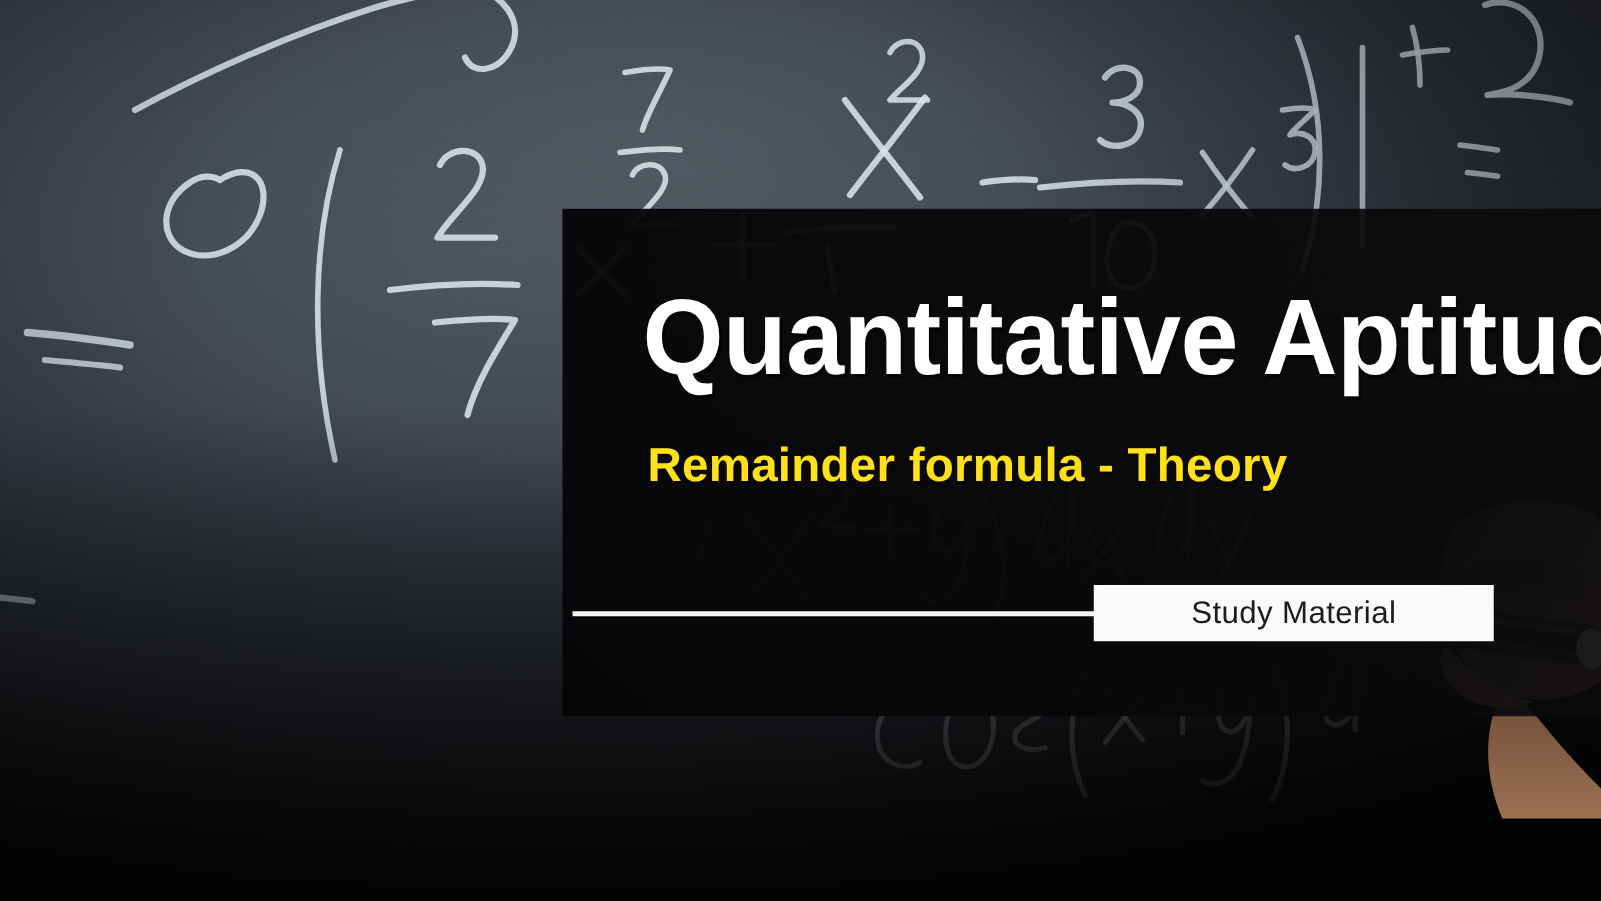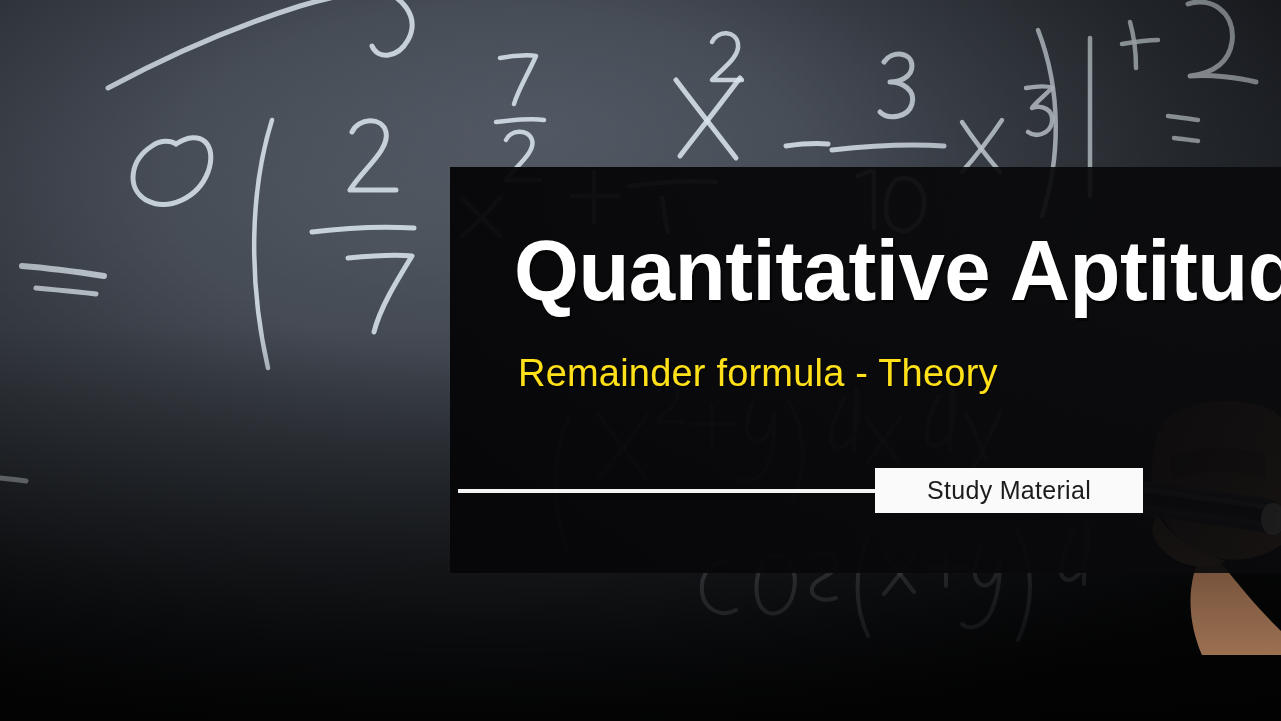--- a/index.html
+++ b/index.html
@@ -89,21 +89,21 @@
     text-shadow: 2px 3px 0 rgba(0,0,0,0.55);
   }
 
   
   .subtitle {
     position: absolute;
     left: 518px;
     top: 351px;
     color: #FFE019;
     font-family: "Liberation Sans", sans-serif;
-    font-weight: 400;
+    font-weight: 700;
     font-size: 38px;
     line-height: 44px;
     letter-spacing: 0.2px;
     white-space: nowrap;
     text-shadow: 1px 2px 0 rgba(0,0,0,0.5);
   }
 
   
   .divider {
     position: absolute;
@@ -112,21 +112,21 @@
     width: 425px;
     height: 4px;
     background: #f4f4f4;
   }
 
   
   .badge {
     position: absolute;
     left: 875px;
     top: 468px;
-    width: 268px;
+    width: 320px;
     height: 45px;
     background: #fafafa;
     display: flex;
     align-items: center;
     justify-content: center;
   }
   .badge-label {
     color: #1c1c1e;
     font-family: "Liberation Sans", sans-serif;
     font-weight: 400;

